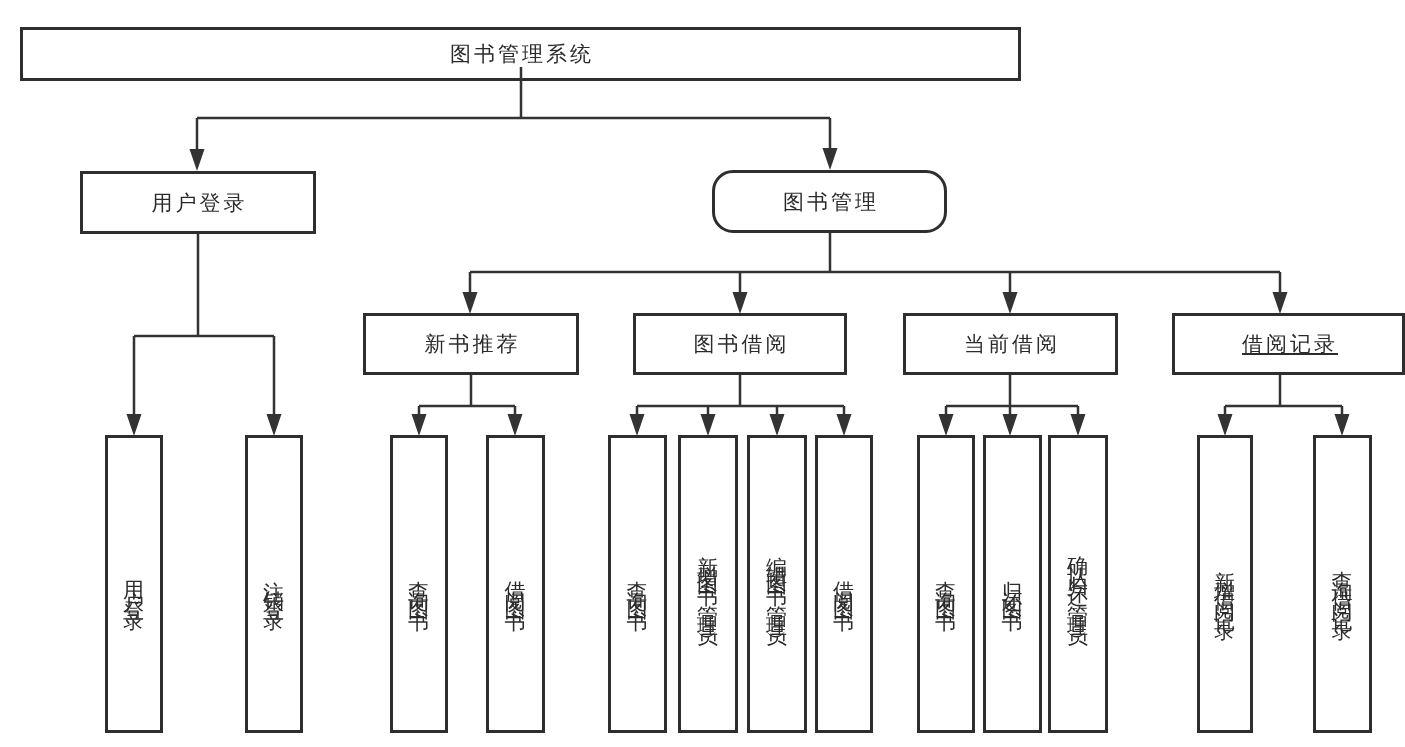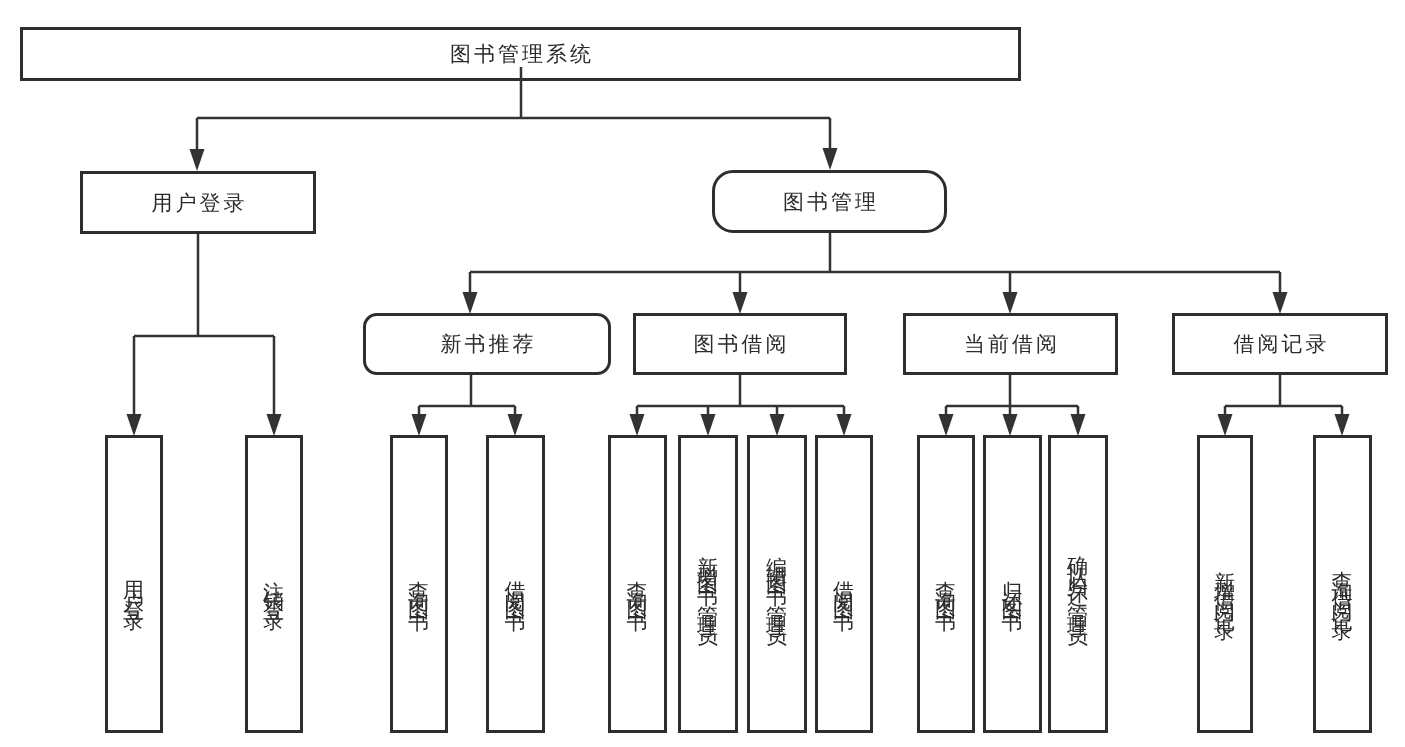--- a/index.html
+++ b/index.html
@@ -69,24 +69,24 @@
     <path class="ln" d="M1280 375 V406 M1225 406 H1342 M1225 406 V415 M1342 406 V415"></path>
     <polygon class="ah" points="1225,436 1217.5,414 1232.5,414"></polygon>
     <polygon class="ah" points="1342,436 1334.5,414 1349.5,414"></polygon>
   </svg>
 
   <div class="node" style="left:20px;top:13px;width:1001px;height:54px;margin-top:14px;">图书管理系统</div>
 
   <div class="node" style="left:80px;top:171px;width:236px;height:63px;">用户登录</div>
   <div class="node" style="left:712px;top:170px;width:235px;height:63px;border-radius:21px;">图书管理</div>
 
-  <div class="node" style="left:363px;top:313px;width:248px;height:62px;border-radius:14px;">新书推荐</div>
+  <div class="node" style="left:363px;top:313px;width:216px;height:62px;">新书推荐</div>
   <div class="node" style="left:633px;top:313px;width:214px;height:62px;">图书借阅</div>
   <div class="node" style="left:903px;top:313px;width:215px;height:62px;">当前借阅</div>
-  <div class="node" style="left:1172px;top:313px;width:216px;height:62px;">借阅记录</div>
+  <div class="node" style="left:1172px;top:313px;width:233px;height:62px;text-decoration:underline;">借阅记录</div>
 
   <div class="node v" style="left:105px;top:435px;width:58px;height:298px;">用户登录</div>
   <div class="node v" style="left:245px;top:435px;width:58px;height:298px;">注销登录</div>
 
   <div class="node v" style="left:390px;top:435px;width:58px;height:298px;">查询图书</div>
   <div class="node v" style="left:486px;top:435px;width:59px;height:298px;">借阅图书</div>
 
   <div class="node v" style="left:608px;top:435px;width:59px;height:298px;">查询图书</div>
   <div class="node v" style="left:678px;top:435px;width:60px;height:298px;">新增图书（管理员）</div>
   <div class="node v" style="left:747px;top:435px;width:60px;height:298px;">编辑图书（管理员）</div>

